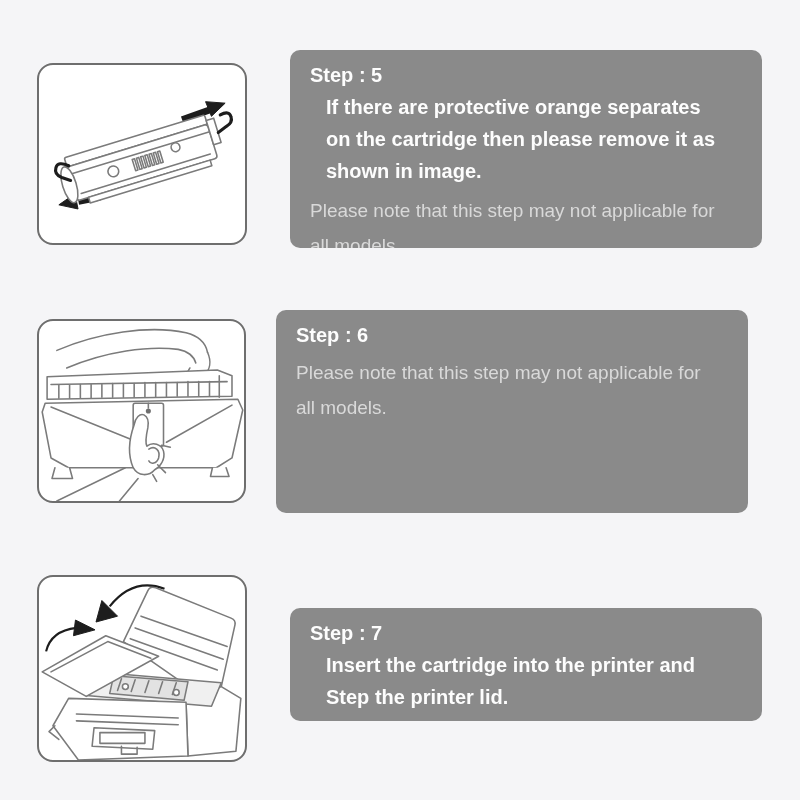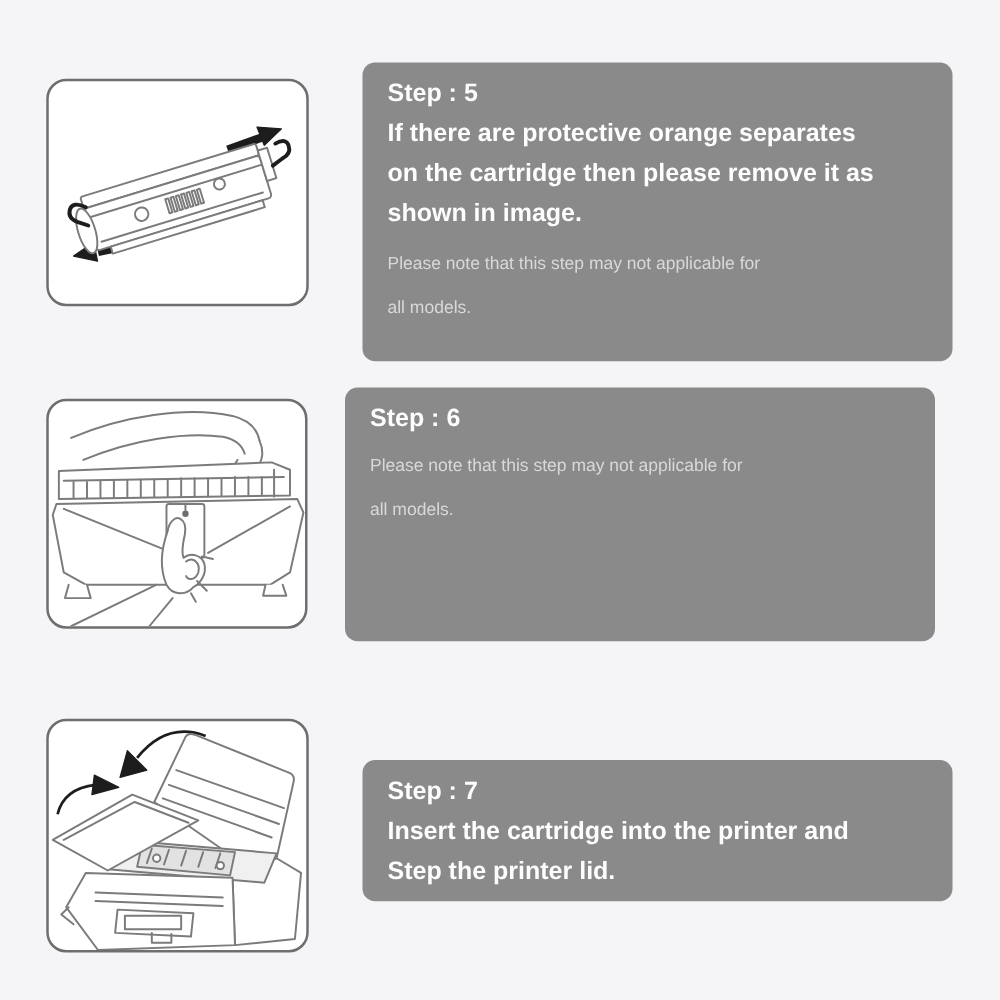--- a/index.html
+++ b/index.html
@@ -15,24 +15,24 @@
   .illus svg{display:block;width:100%;height:100%;}
   .panel{
     position:absolute;background:#8a8a8a;border-radius:10px;
     box-sizing:border-box;padding:11px 20px 10px 20px;overflow:hidden;
   }
   .step-heading{
     font-size:20px;font-weight:bold;line-height:28px;color:#fdfdfd;margin:0;
   }
   .step-body{
     font-size:20px;font-weight:bold;line-height:32px;color:#fdfdfd;
-    white-space:pre-line;margin:2px 0 0 0;
+    white-space:pre-line;margin:2px 0 0 16px;
   }
   .step-note{
-    font-size:14px;font-weight:normal;line-height:35px;color:#d9d9d9;
+    font-size:19px;font-weight:normal;line-height:35px;color:#d9d9d9;
     white-space:pre-line;margin:6px 0 0 0;
   }
   .art{stroke:#7b7b7b;fill:none;stroke-width:1.6;stroke-linejoin:round;stroke-linecap:round;}
   .ink{fill:#1d1d1d;stroke:#1d1d1d;stroke-linejoin:round;}
 </style>
 </head>
 <body>
 
 <div class="illus" style="left:37px;top:63px;width:210px;height:182px;">
   <svg viewBox="0 0 210 182">
@@ -60,21 +60,21 @@
       <rect x="178" y="78" width="8" height="26" fill="#fff"></rect>
       <rect x="40" y="118" width="130" height="6" fill="#fff"></rect>
     </g>
     <g fill="none" stroke="#1d1d1d" stroke-width="3.2" stroke-linecap="round">
       <path d="M185,51 q9,-5 11,2 q2,6 -5,10 l-8,6"></path>
       <path d="M30,103 q-11,-5 -13,2 q-2,7 6,10 l9,3"></path>
     </g>
   </svg>
 </div>
 
-<div class="panel" style="left:290px;top:50px;width:472px;height:239px;">
+<div class="panel" style="left:290px;top:50px;width:472px;height:198px;">
   <p class="step-heading">Step : 5</p>
   <p class="step-body">If there are protective orange separates
 on the cartridge then please remove it as
 shown in image.</p>
   <p class="step-note">Please note that this step may not applicable for
 all models.</p>
 </div>
 
 <div class="illus" style="left:37px;top:319px;width:209px;height:184px;">
   <svg viewBox="0 0 209 184">

